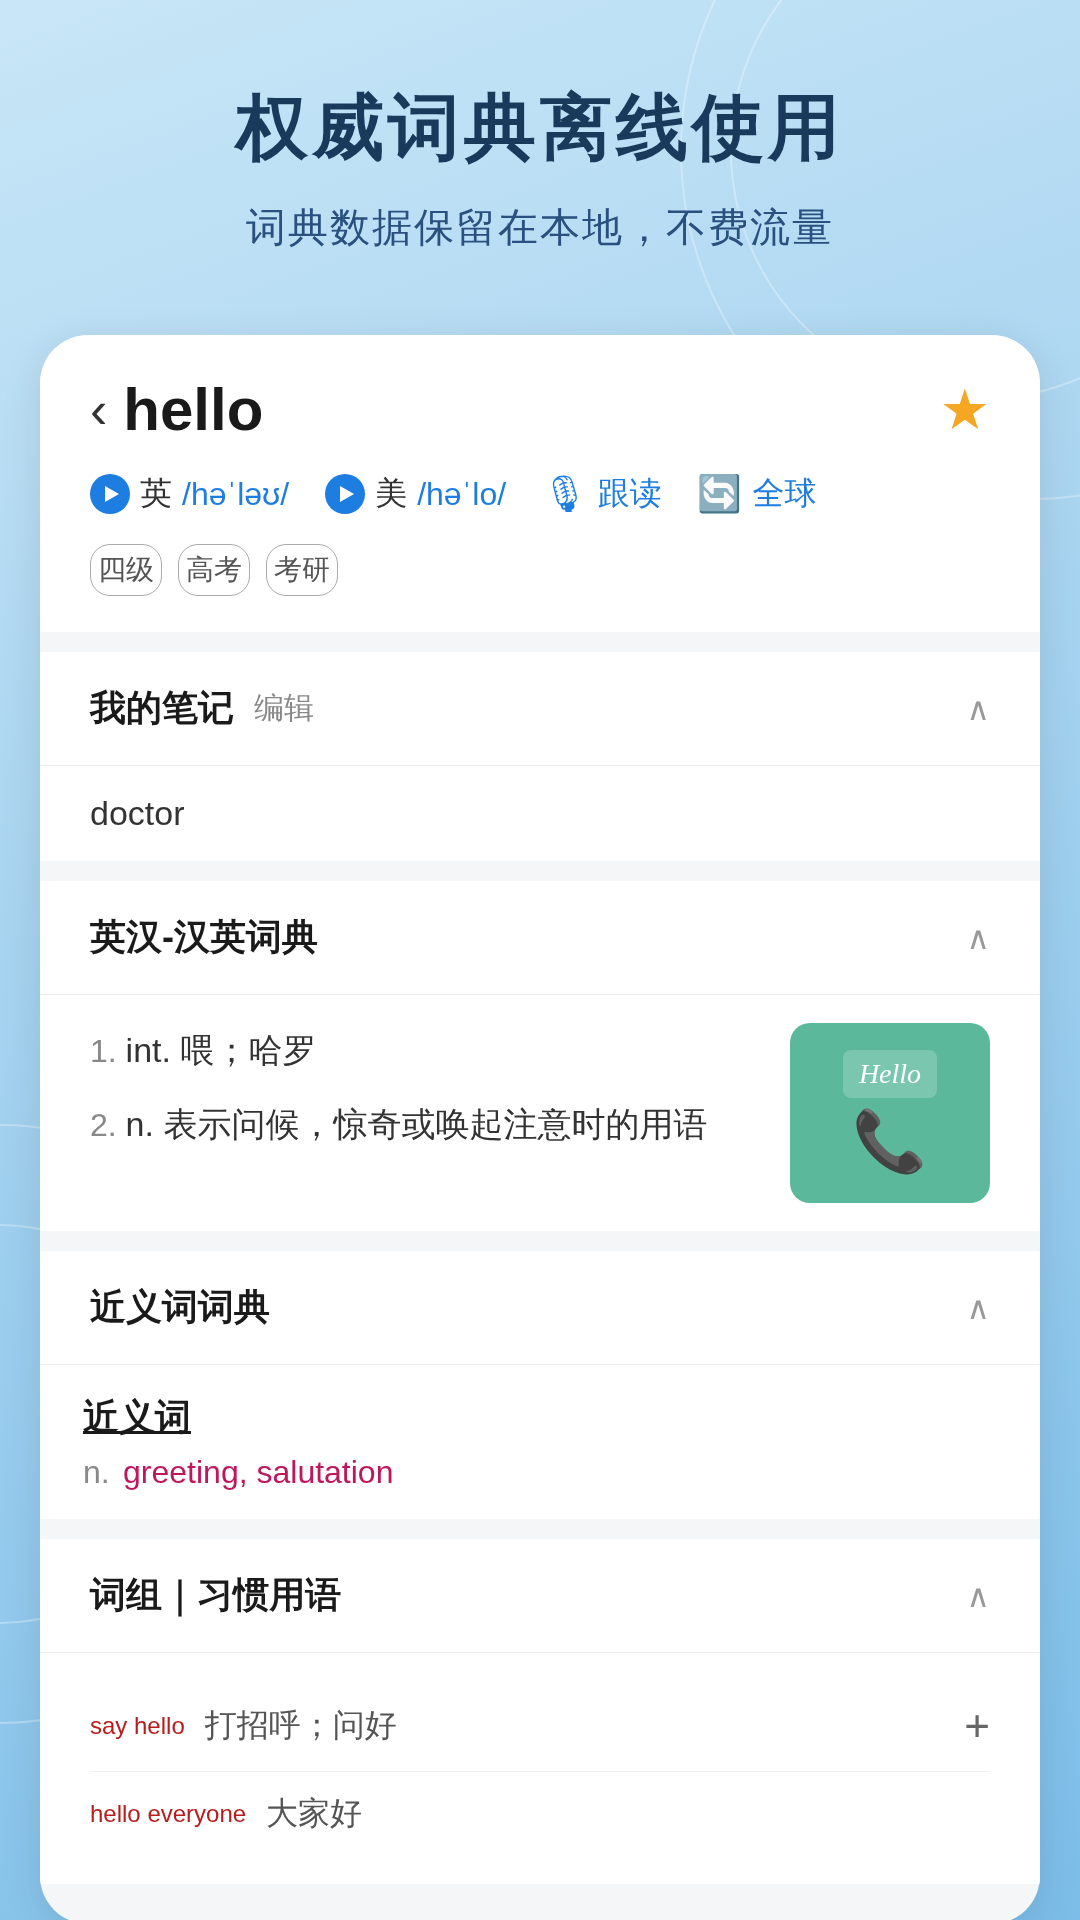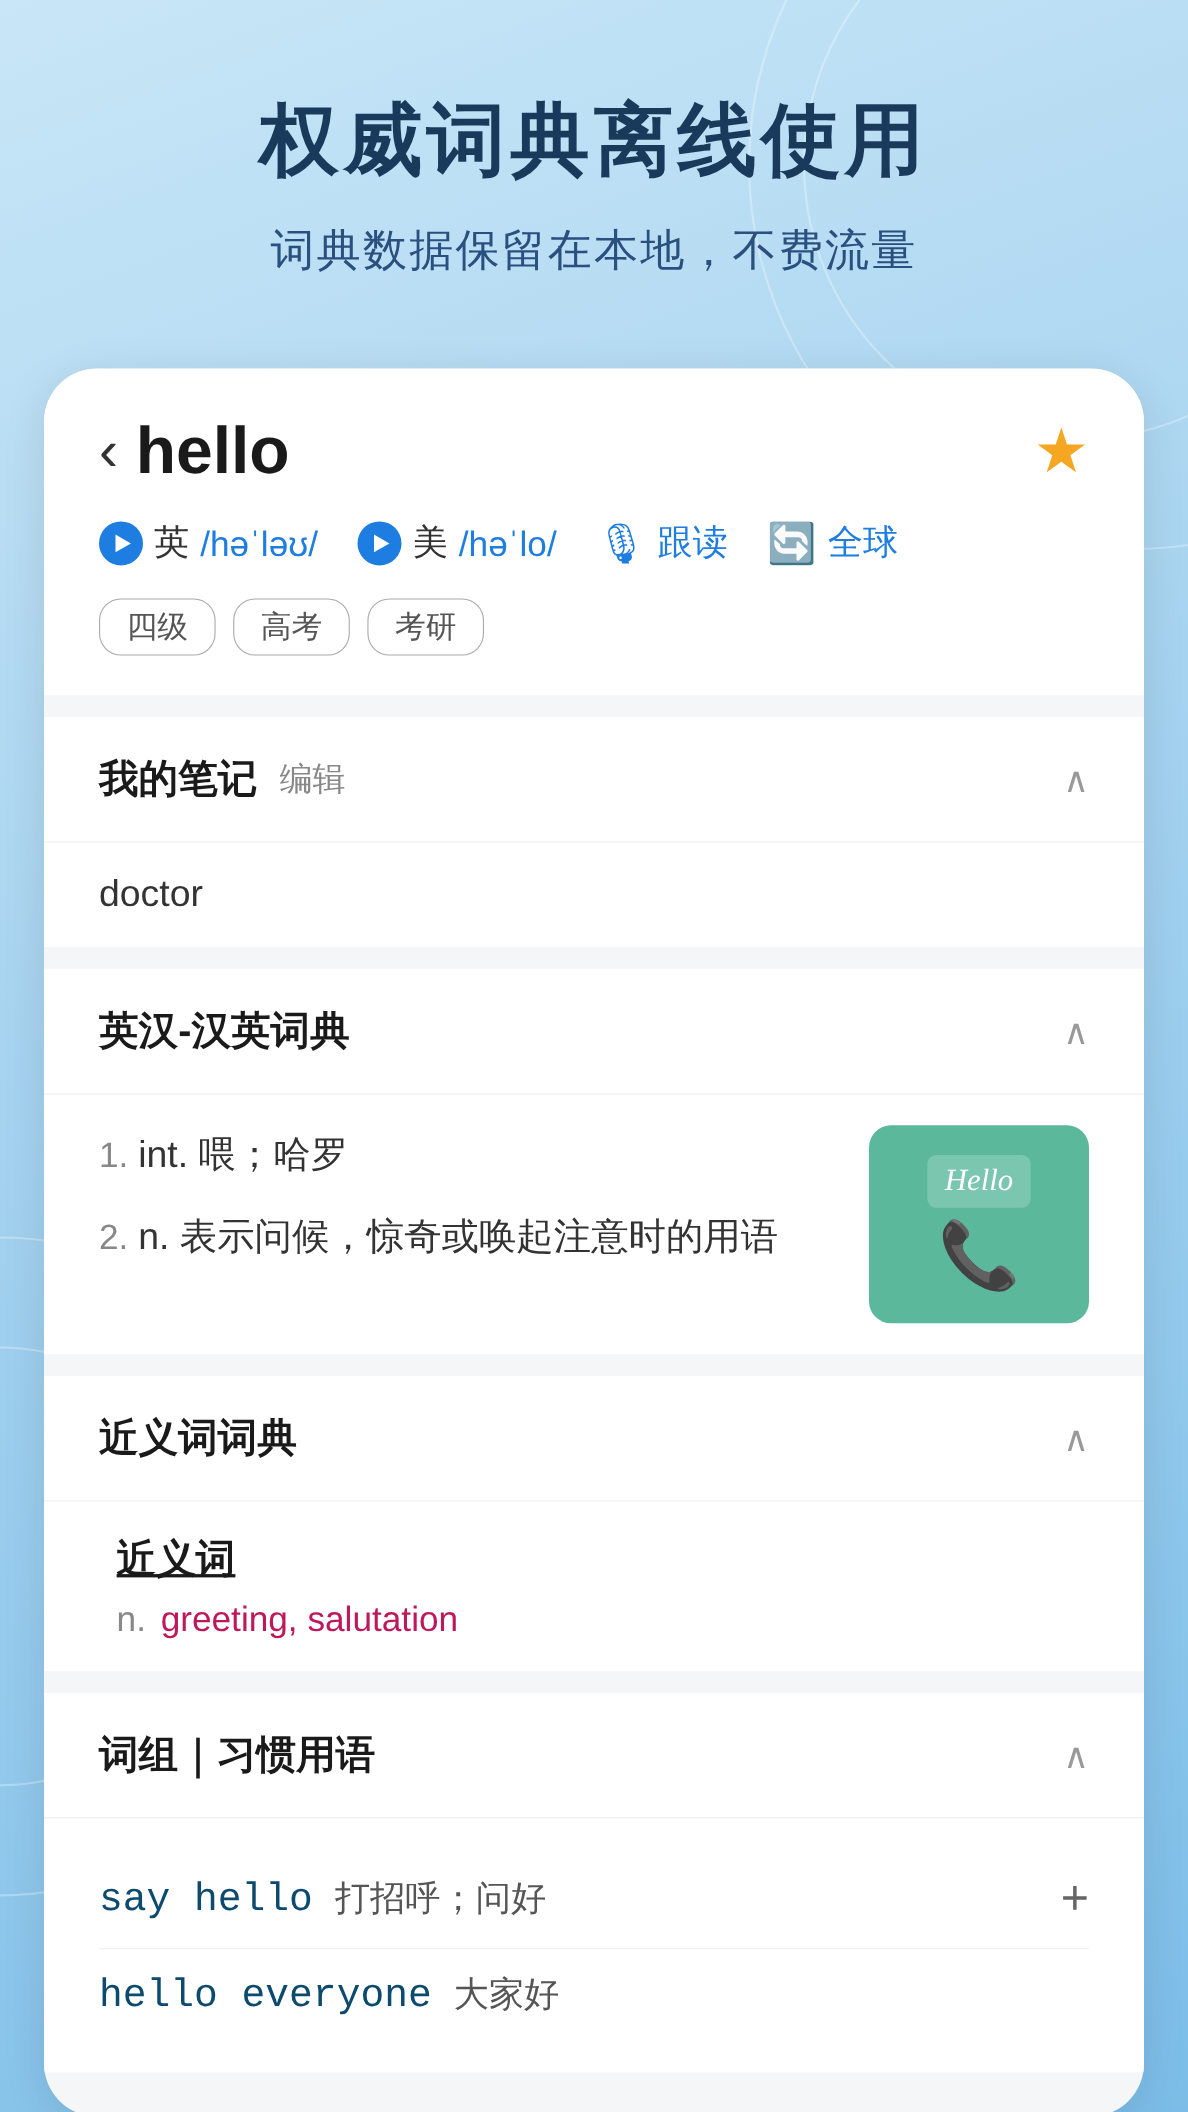--- a/index.html
+++ b/index.html
@@ -153,21 +153,21 @@
 
     
     .tags-row {
       display: flex;
       gap: 16px;
       flex-wrap: wrap;
     }
     .tag {
       border: 1.5px solid #aaa;
       border-radius: 20px;
-      padding: 6px 24px;
+      padding: 6px 7px;
       font-size: 28px;
       color: #555;
     }
 
     
     .section {
       background: white;
       margin-top: 20px;
     }
     .section-header {
@@ -246,21 +246,21 @@
       padding: 8px 16px;
       border-radius: 8px;
     }
     .phone-icon {
       font-size: 60px;
       margin-top: 8px;
     }
 
     
     .synonym-content {
-      padding: 28px 66px;
+      padding: 28px 43px;
     }
     .synonym-title {
       font-size: 36px;
       font-weight: 600;
       color: #1a1a1a;
       margin-bottom: 12px;
       text-decoration: underline;
     }
     .synonym-label {
       font-size: 32px;
@@ -287,24 +287,23 @@
     .phrase-item:last-child {
       border-bottom: none;
     }
     .phrase-left {
       display: flex;
       align-items: center;
       gap: 20px;
       flex: 1;
     }
     .phrase-word {
-      font-size: 36px;
-      color: #0c4a6e;
+      font-size: 24px;
+      color: #b91c1c;
       font-weight: 500;
-      font-family: Liberation Mono, monospace;
     }
     .phrase-meaning {
       font-size: 32px;
       color: #555;
     }
     .phrase-add {
       font-size: 44px;
       color: #666;
       font-weight: 300;
     }

